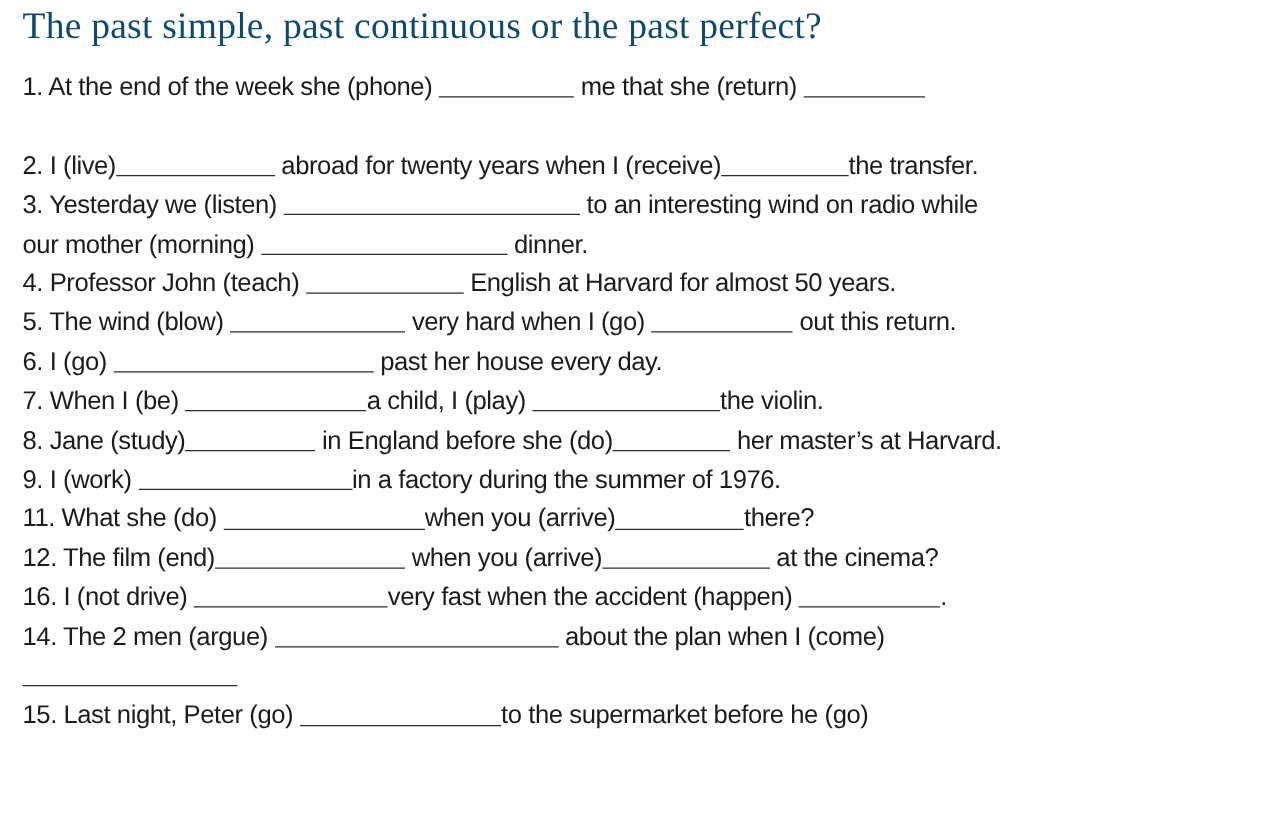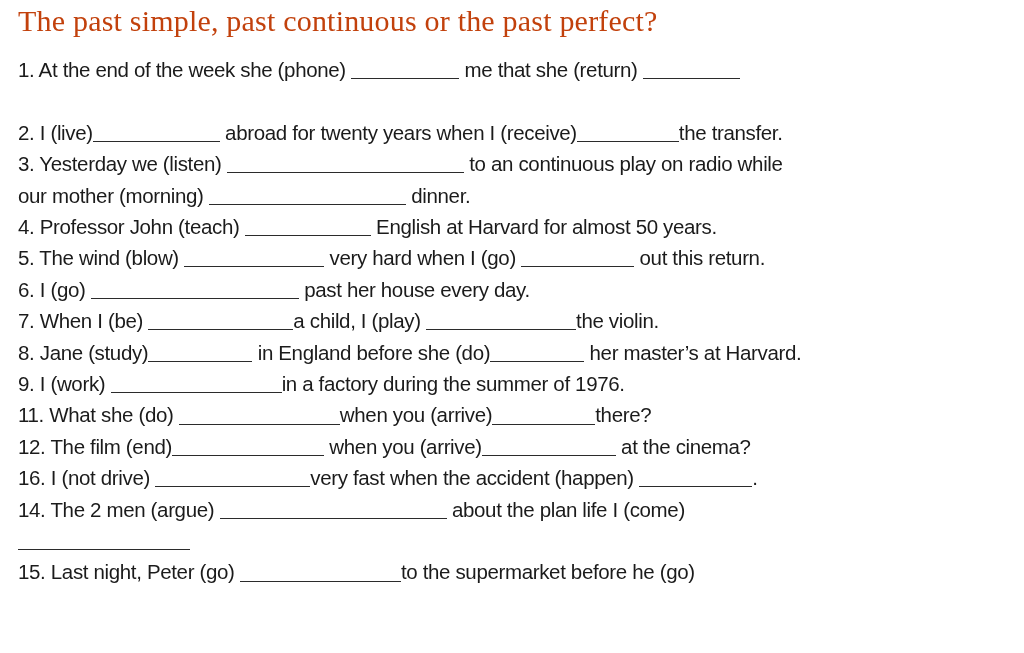--- a/index.html
+++ b/index.html
@@ -19,21 +19,21 @@
     position: relative;
     width: 1024px;
     height: 653px;
     background: #ffffff;
     padding: 0;
     box-sizing: border-box;
   }
 
   .title {
     font-family: "Liberation Serif", "DejaVu Serif", serif;
-    color: #c2410c;
+    color: #0c4a6e;
     font-size: 30px;
     line-height: 34px;
     font-weight: 400;
     letter-spacing: 0.2px;
     margin: 4px 0 16px 18px;
     white-space: nowrap;
   }
 
   .items {
     margin: 5px 0 0 0;
@@ -72,29 +72,29 @@
 </head>
 <body>
 
 <div class="sheet">
 
   <h1 class="title">The past simple, past continuous or the past perfect?</h1>
 
   <div class="items">
       <div class="q gap-after"><span class="seg">1. At the end of the week she (phone) </span><span class="blank" style="width: 108px;"></span><span class="seg"> me that she (return) </span><span class="blank" style="width: 97px;"></span></div>
       <div class="q"><span class="seg">2. I (live)</span><span class="blank" style="width: 127px;"></span><span class="seg"> abroad for twenty years when I (receive)</span><span class="blank" style="width: 102px;"></span><span class="seg">the transfer.</span></div>
-      <div class="q"><span class="seg">3. Yesterday we (listen) </span><span class="blank" style="width: 237px;"></span><span class="seg"> to an continuous play on radio while</span></div>
+      <div class="q"><span class="seg">3. Yesterday we (listen) </span><span class="blank" style="width: 237px;"></span><span class="seg"> to an interesting wind on radio while</span></div>
       <div class="q"><span class="seg">our mother (morning) </span><span class="blank" style="width: 197px;"></span><span class="seg"> dinner.</span></div>
       <div class="q"><span class="seg">4. Professor John (teach) </span><span class="blank" style="width: 126px;"></span><span class="seg"> English at Harvard for almost 50 years.</span></div>
       <div class="q"><span class="seg">5. The wind (blow) </span><span class="blank" style="width: 140px;"></span><span class="seg"> very hard when I (go) </span><span class="blank" style="width: 113px;"></span><span class="seg"> out this return.</span></div>
       <div class="q"><span class="seg">6. I (go) </span><span class="blank" style="width: 208px;"></span><span class="seg"> past her house every day.</span></div>
       <div class="q"><span class="seg">7. When I (be) </span><span class="blank" style="width: 145px;"></span><span class="seg">a child, I (play) </span><span class="blank" style="width: 150px;"></span><span class="seg">the violin.</span></div>
       <div class="q"><span class="seg">8. Jane (study)</span><span class="blank" style="width: 104px;"></span><span class="seg"> in England before she (do)</span><span class="blank" style="width: 94px;"></span><span class="seg"> her master’s at Harvard.</span></div>
       <div class="q"><span class="seg">9. I (work) </span><span class="blank" style="width: 171px;"></span><span class="seg">in a factory during the summer of 1976.</span></div>
       <div class="q"><span class="seg">11. What she (do) </span><span class="blank" style="width: 161px;"></span><span class="seg">when you (arrive)</span><span class="blank" style="width: 103px;"></span><span class="seg">there?</span></div>
       <div class="q"><span class="seg">12. The film (end)</span><span class="blank" style="width: 152px;"></span><span class="seg"> when you (arrive)</span><span class="blank" style="width: 134px;"></span><span class="seg"> at the cinema?</span></div>
       <div class="q"><span class="seg">16. I (not drive) </span><span class="blank" style="width: 155px;"></span><span class="seg">very fast when the accident (happen) </span><span class="blank" style="width: 113px;"></span><span class="seg">.</span></div>
-      <div class="q"><span class="seg">14. The 2 men (argue) </span><span class="blank" style="width: 227px;"></span><span class="seg"> about the plan life I (come)</span></div>
+      <div class="q"><span class="seg">14. The 2 men (argue) </span><span class="blank" style="width: 227px;"></span><span class="seg"> about the plan when I (come)</span></div>
       <div class="q"><span class="blank" style="width: 172px;"></span></div>
       <div class="q"><span class="seg">15. Last night, Peter (go) </span><span class="blank" style="width: 161px;"></span><span class="seg">to the supermarket before he (go)</span></div>
     </div>
 
 </div>
 
 </body></html>

